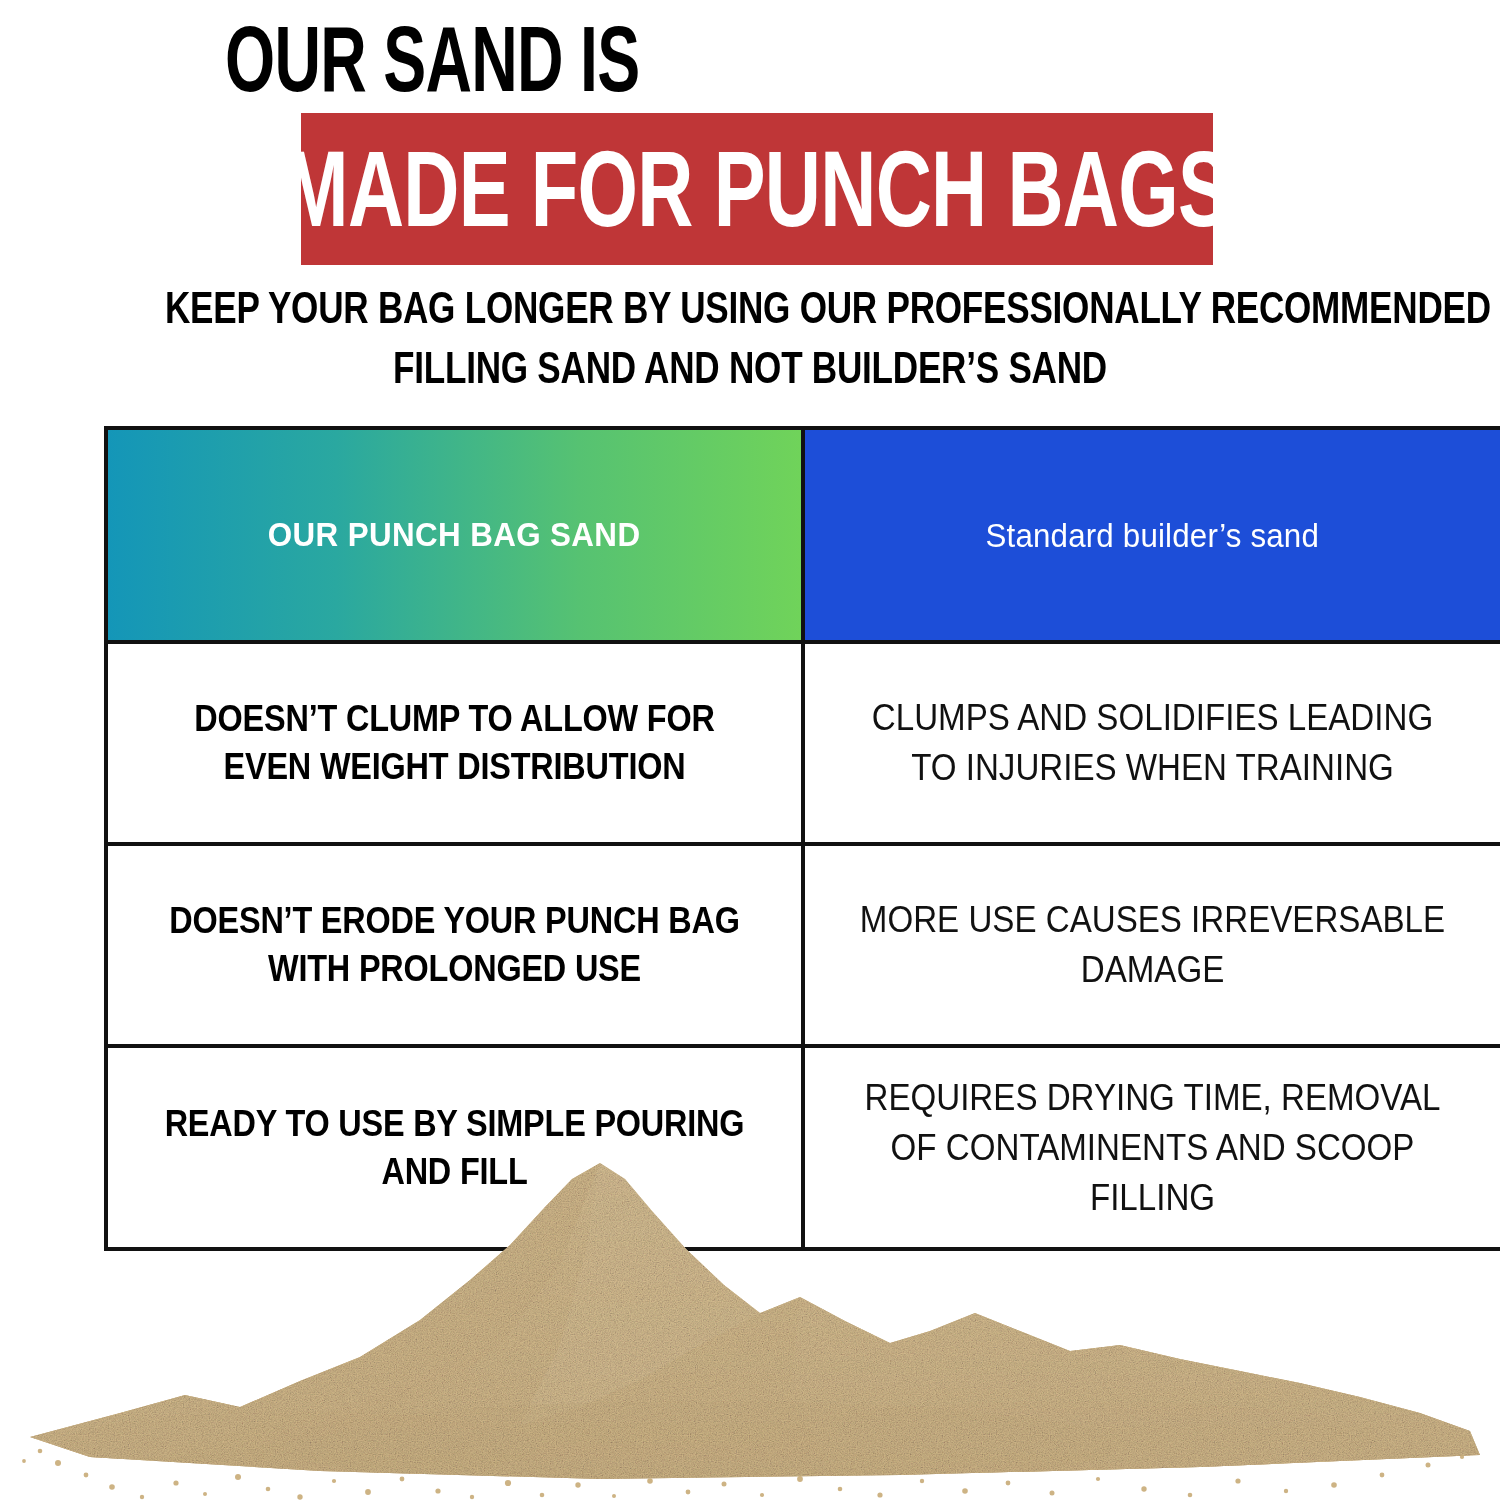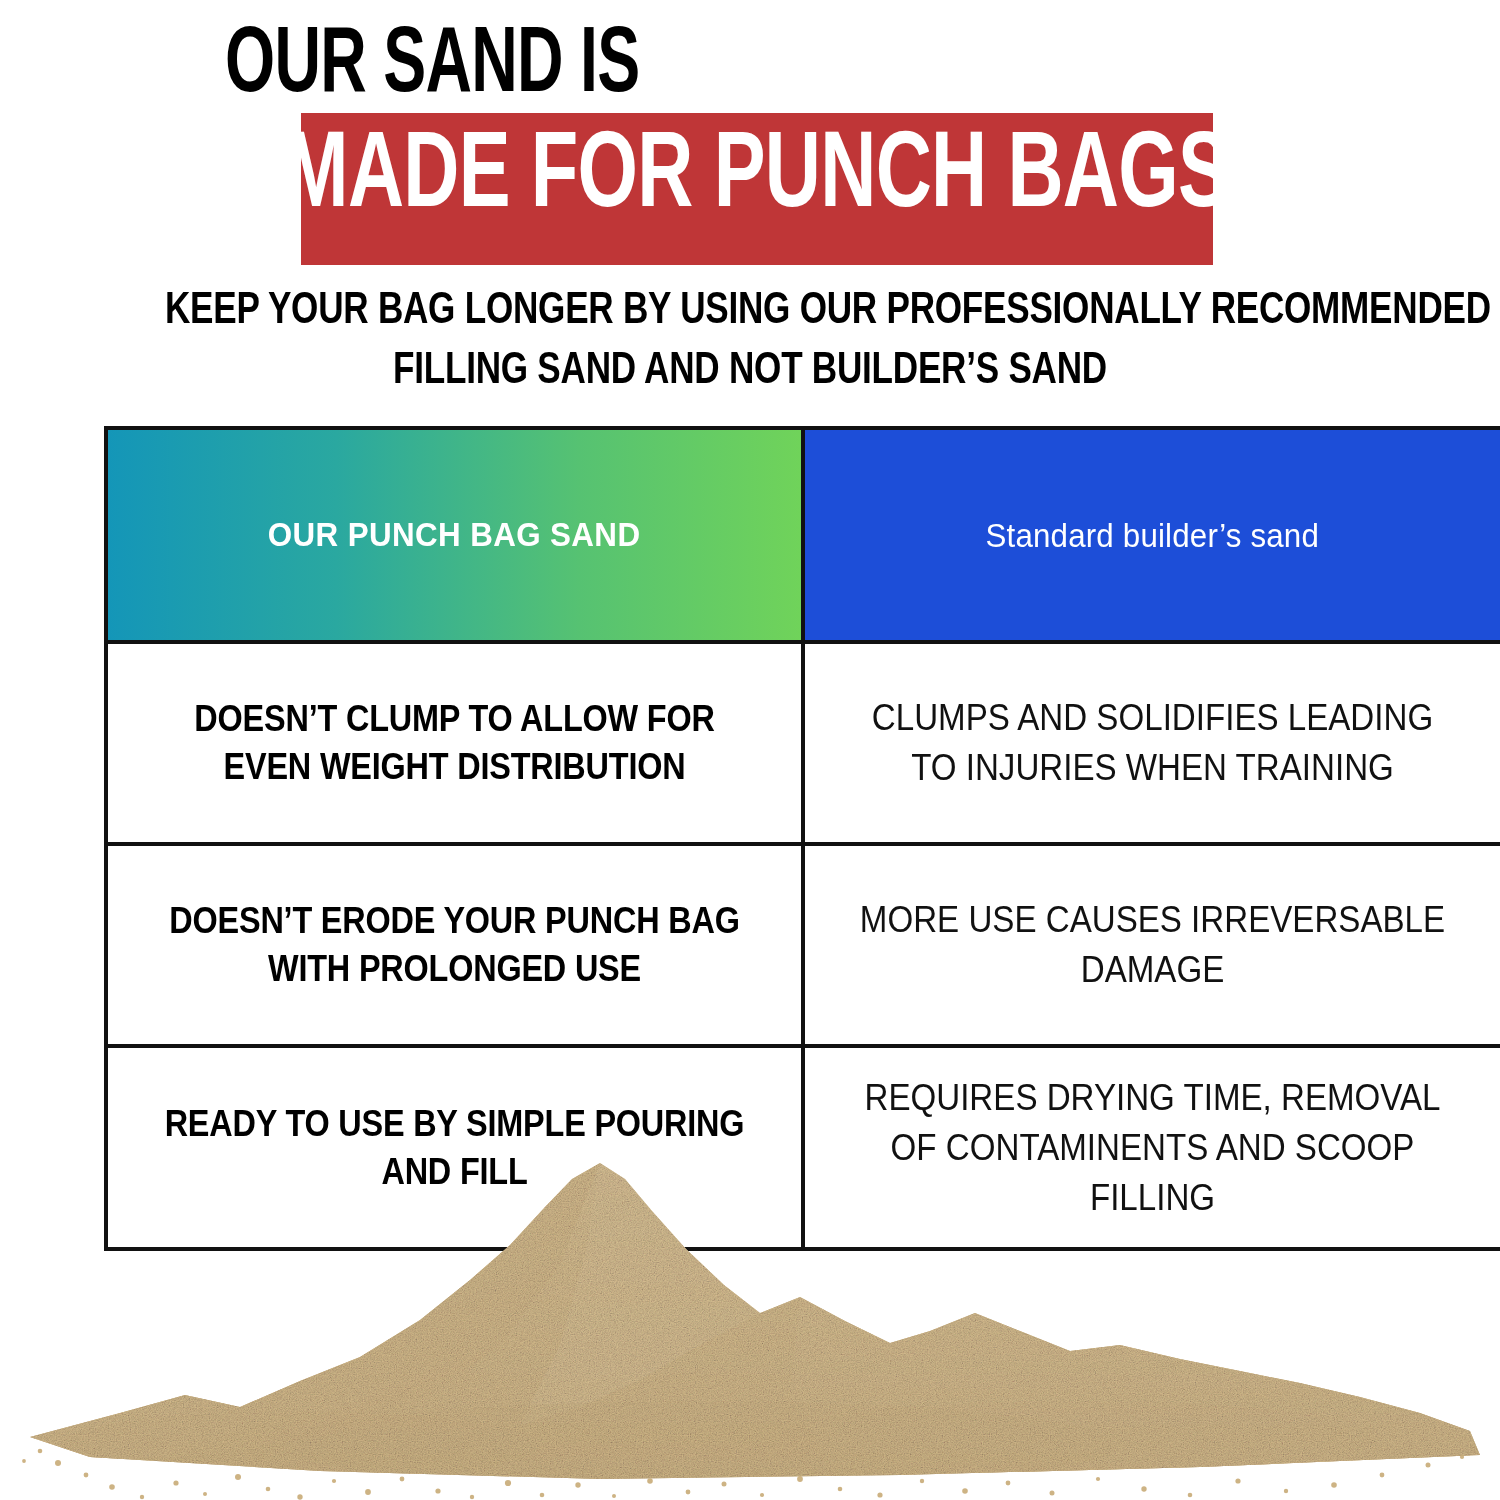--- a/index.html
+++ b/index.html
@@ -27,20 +27,21 @@
     transform-origin:center top;
     padding-top:8px;
     white-space:nowrap;
   }
   .red-banner {
     position:absolute;
     left:301px; top:113px;
     width:912px; height:152px;
     background:#bf3637;
     display:flex;
+    align-items:center;
     justify-content:center;
     overflow:hidden;
   }
   .headline-red {
     font-family:"Liberation Sans", sans-serif;
     font-weight:bold;
     font-size:108px;
     line-height:112px;
     letter-spacing:-1px;
     color:#ffffff;

